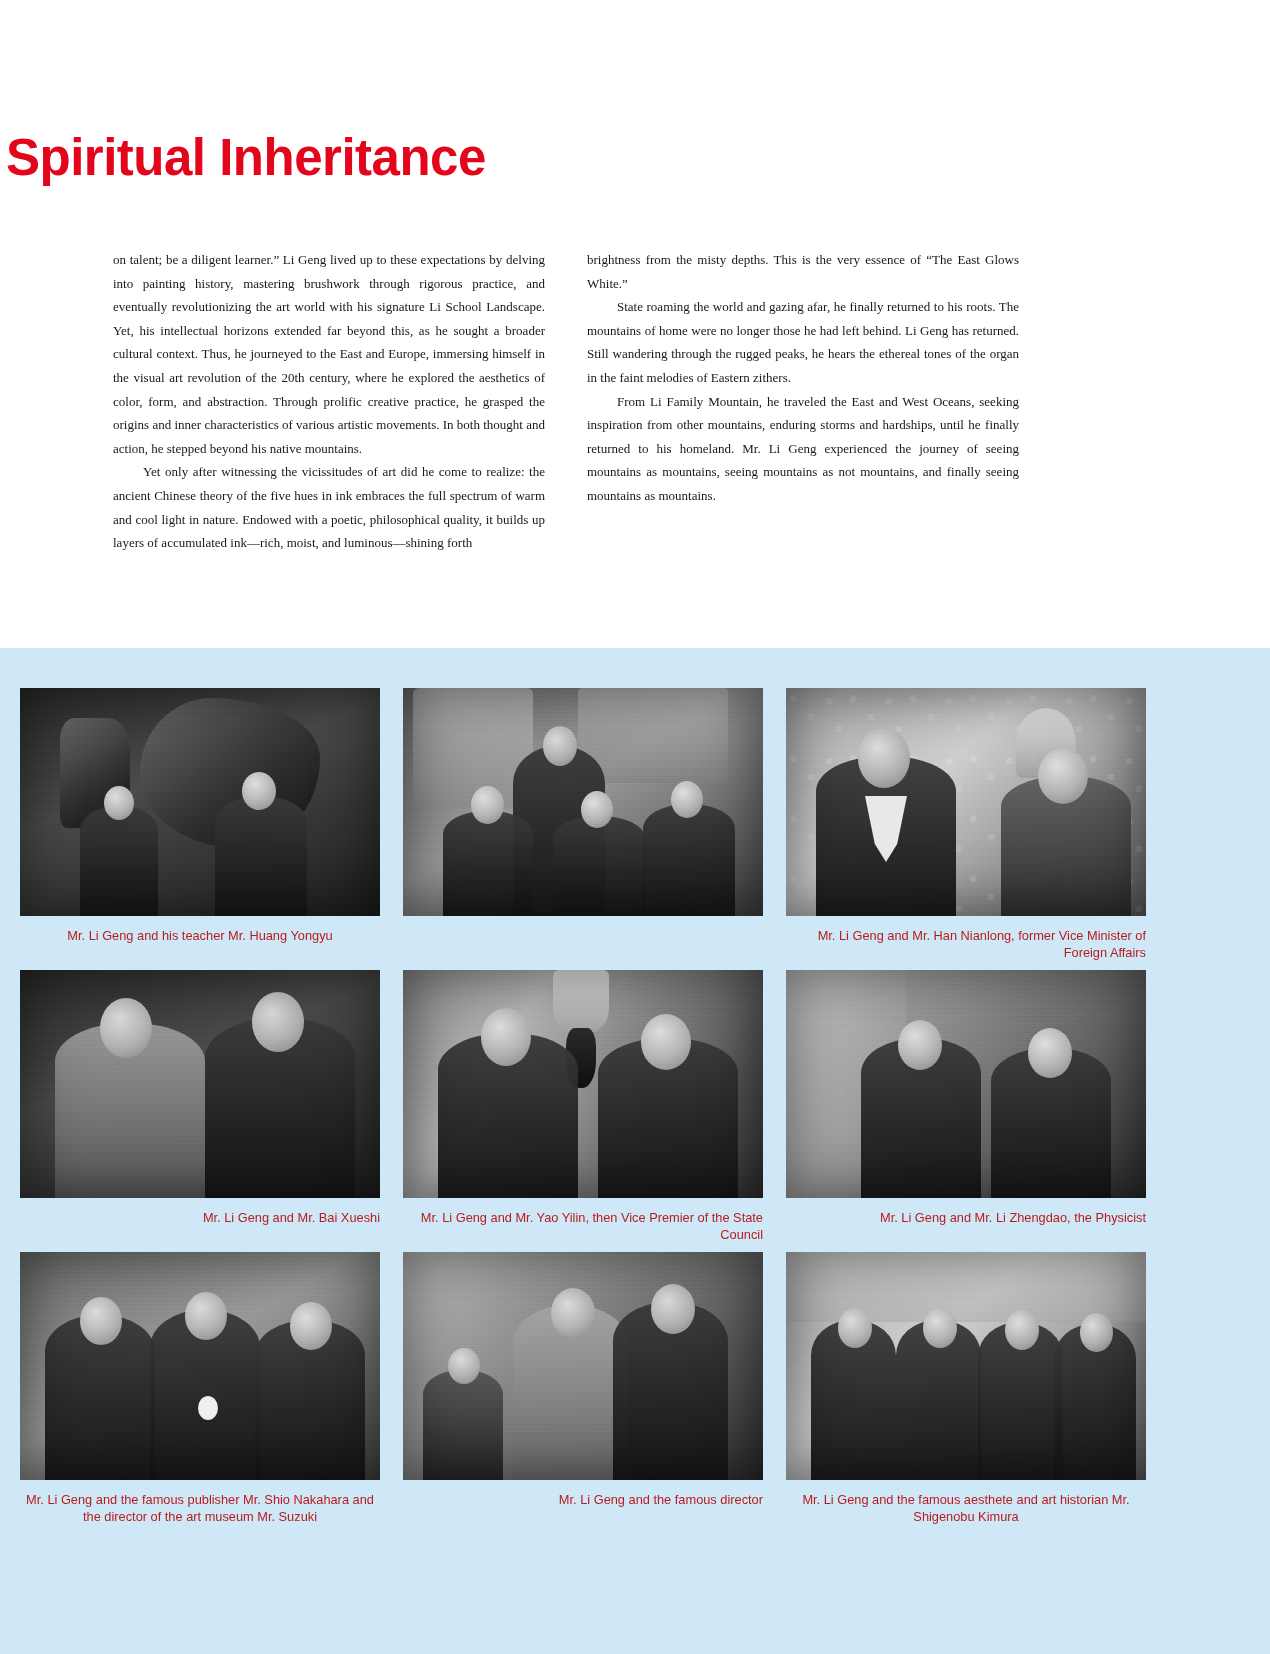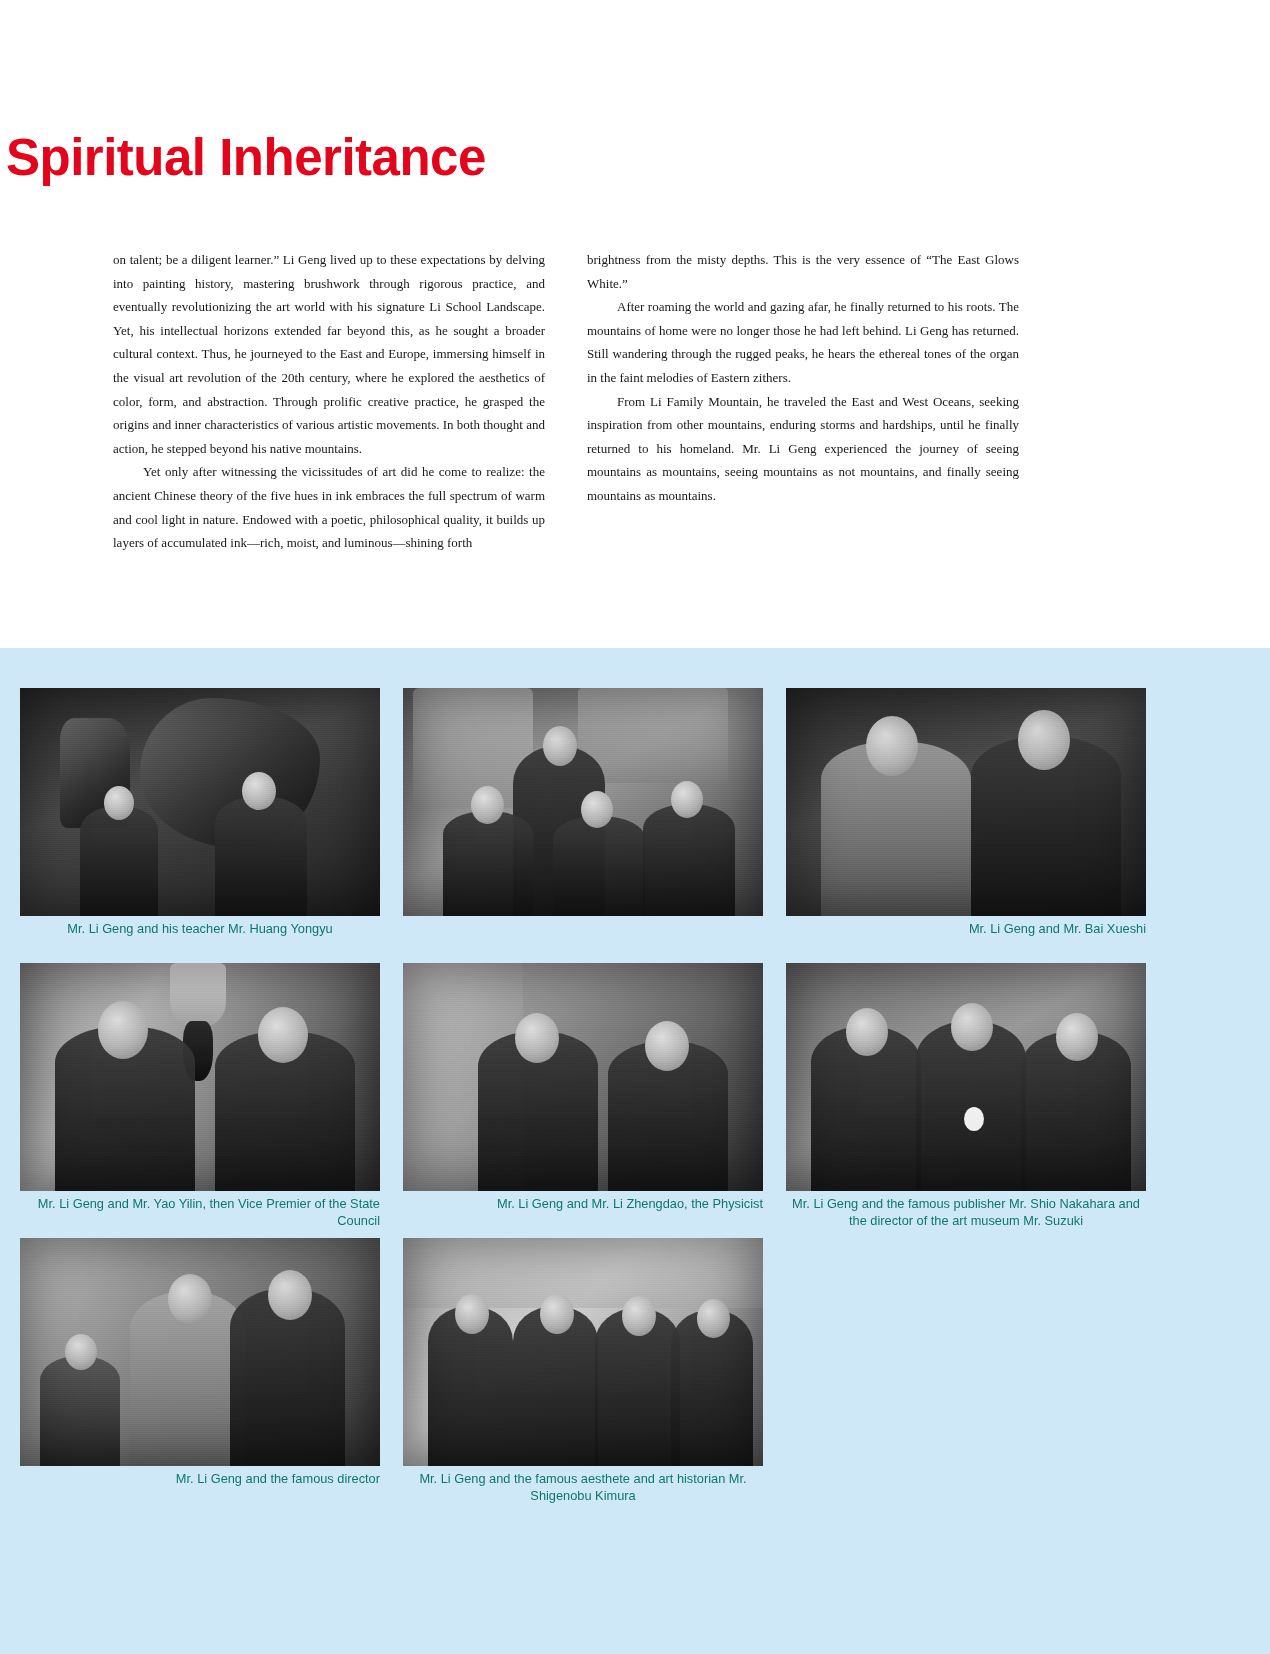--- a/index.html
+++ b/index.html
@@ -84,23 +84,23 @@
     height: 228px;
     background: #7c7c7c;
     position: relative;
     overflow: hidden;
     filter: grayscale(100%);
   }
   .caption {
     font-family: "Liberation Sans", sans-serif;
     font-size: 12.8px;
     line-height: 16.5px;
-    color: #0f766e;
+    color: #b91c1c;
     text-align: right;
-    padding-top: 5px;
+    padding-top: 12px;
     min-height: 34px;
   }
   .caption.center { text-align: center; }
 
   
   .ph-bg { position:absolute; inset:0; }
   .v-dark { background: linear-gradient(160deg,#2b2b2b 0%,#4a4a4a 40%,#1d1d1d 100%); }
   .v-mid  { background: linear-gradient(150deg,#6e6e6e 0%,#9a9a9a 45%,#3f3f3f 100%); }
   .v-light{ background: linear-gradient(140deg,#a8a8a8 0%,#cfcfcf 40%,#5d5d5d 100%); }
   .v-room { background: linear-gradient(120deg,#8d8d8d 0%,#b4b4b4 30%,#6a6a6a 70%,#2f2f2f 100%); }
@@ -158,21 +158,21 @@
 
   <div class="title">Spiritual Inheritance</div>
 
   <div class="text-area">
     <div class="col">
       <p>on talent; be a diligent learner.” Li Geng lived up to these expectations by delving into painting history, mastering brushwork through rigorous practice, and eventually revolutionizing the art world with his signature Li School Landscape. Yet, his intellectual horizons extended far beyond this, as he sought a broader cultural context. Thus, he journeyed to the East and Europe, immersing himself in the visual art revolution of the 20th century, where he explored the aesthetics of color, form, and abstraction. Through prolific creative practice, he grasped the origins and inner characteristics of various artistic movements. In both thought and action, he stepped beyond his native mountains.</p>
       <p class="indent">Yet only after witnessing the vicissitudes of art did he come to realize: the ancient Chinese theory of the five hues in ink embraces the full spectrum of warm and cool light in nature. Endowed with a poetic, philosophical quality, it builds up layers of accumulated ink—rich, moist, and luminous—shining forth</p>
     </div>
     <div class="col">
       <p>brightness from the misty depths. This is the very essence of “The East Glows White.”</p>
-      <p class="indent">After roaming the world and gazing afar, he finally returned to his roots. The mountains of home were no longer those he had left behind. Li Geng has returned. Still wandering through the rugged peaks, he hears the ethereal tones of the organ in the faint melodies of Eastern zithers.</p>
+      <p class="indent">State roaming the world and gazing afar, he finally returned to his roots. The mountains of home were no longer those he had left behind. Li Geng has returned. Still wandering through the rugged peaks, he hears the ethereal tones of the organ in the faint melodies of Eastern zithers.</p>
       <p class="indent">From Li Family Mountain, he traveled the East and West Oceans, seeking inspiration from other mountains, enduring storms and hardships, until he finally returned to his homeland. Mr. Li Geng experienced the journey of seeing mountains as mountains, seeing mountains as not mountains, and finally seeing mountains as mountains.</p>
     </div>
   </div>
 
   <div class="photo-panel">
     <div class="grid">
 
       <div class="cell">
         <div class="photo">
           <div class="ph-bg v-dark"></div>
@@ -199,20 +199,35 @@
           <div class="head" style="left:68px;bottom:92px;width:33px;height:38px;"></div>
           <div class="figure" style="left:150px;width:92px;height:100px;"></div>
           <div class="head" style="left:178px;bottom:88px;width:32px;height:37px;"></div>
           <div class="figure" style="left:240px;width:92px;height:112px;"></div>
           <div class="head" style="left:268px;bottom:98px;width:32px;height:37px;"></div>
           <div class="grain"></div>
             <div class="vignette"></div>
         </div>
       </div>
 
+      <div class="cell">
+        <div class="photo">
+          <div class="ph-bg v-light"></div>
+          <div class="wallpattern"></div>
+          <div class="statue" style="left:230px;top:20px;width:60px;height:70px;border-radius:50% 50% 10% 10%;background:linear-gradient(180deg,#efefef,#9b9b9b);opacity:.75;"></div>
+          <div class="figure" style="left:30px;width:140px;height:160px;"></div>
+          <div class="head" style="left:72px;bottom:128px;width:52px;height:60px;"></div>
+          <div class="shirt" style="left:30px;bottom:0;width:140px;height:120px;"></div>
+          <div class="figure" style="left:215px;width:130px;height:140px;background:linear-gradient(180deg,#5f5f5f,#2c2c2c);"></div>
+          <div class="head" style="left:252px;bottom:112px;width:50px;height:56px;"></div>
+          <div class="grain"></div>
+            <div class="vignette"></div>
+        </div>
+        <div class="caption">Mr. Li Geng and Mr. Han Nianlong, former Vice Minister of Foreign Affairs</div>
+      </div>
 
       <div class="cell">
         <div class="photo">
           <div class="ph-bg v-dark"></div>
           <div class="figure" style="left:35px;width:150px;height:175px;background:linear-gradient(180deg,#9a9a9a,#5a5a5a);"></div>
           <div class="head" style="left:80px;bottom:140px;width:52px;height:60px;"></div>
           <div class="figure" style="left:185px;width:150px;height:180px;"></div>
           <div class="head" style="left:232px;bottom:146px;width:52px;height:60px;"></div>
           <div class="grain"></div>
             <div class="vignette"></div>

